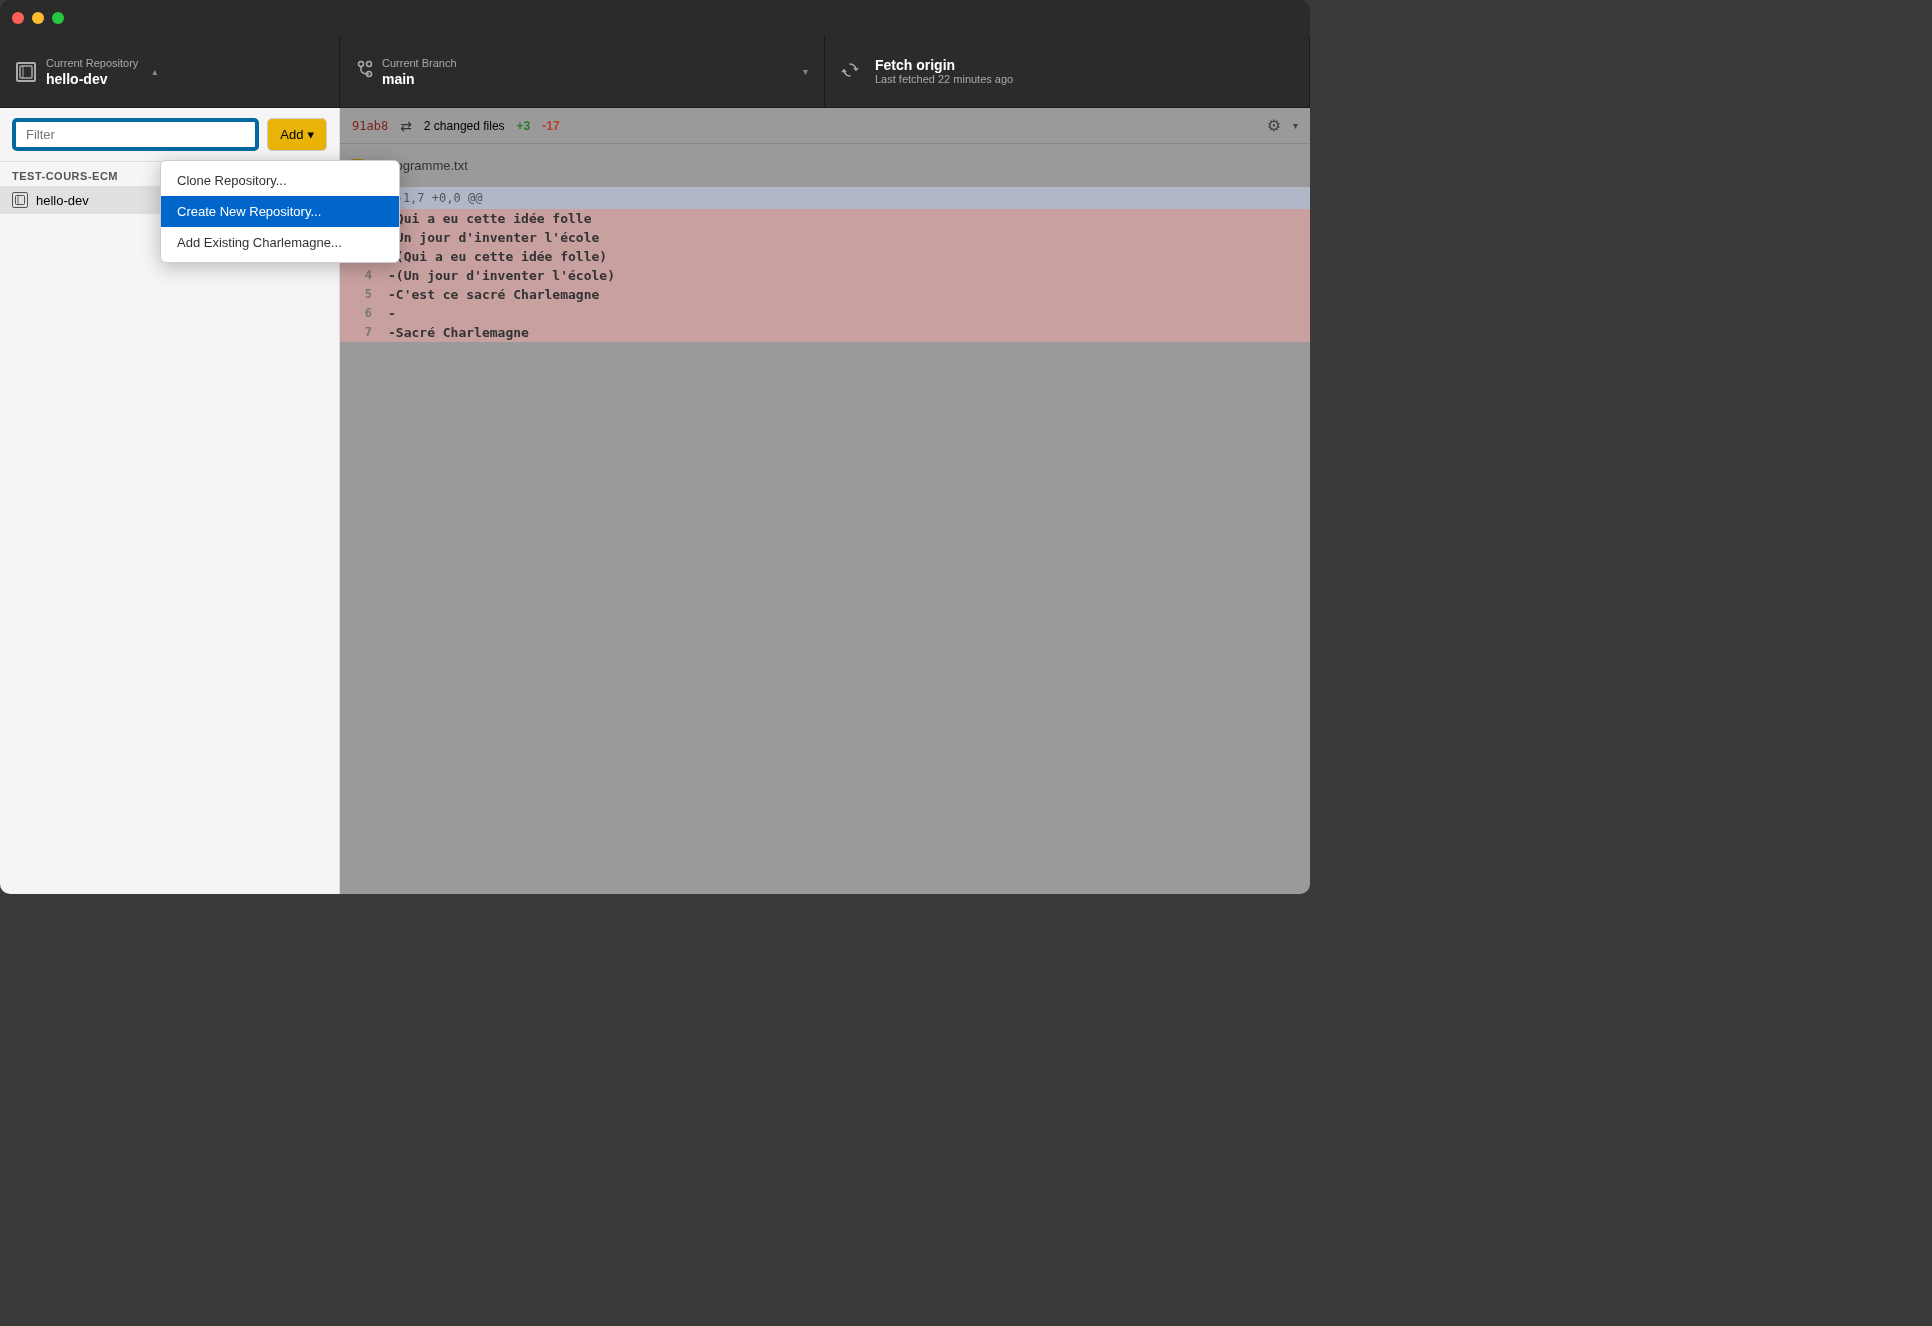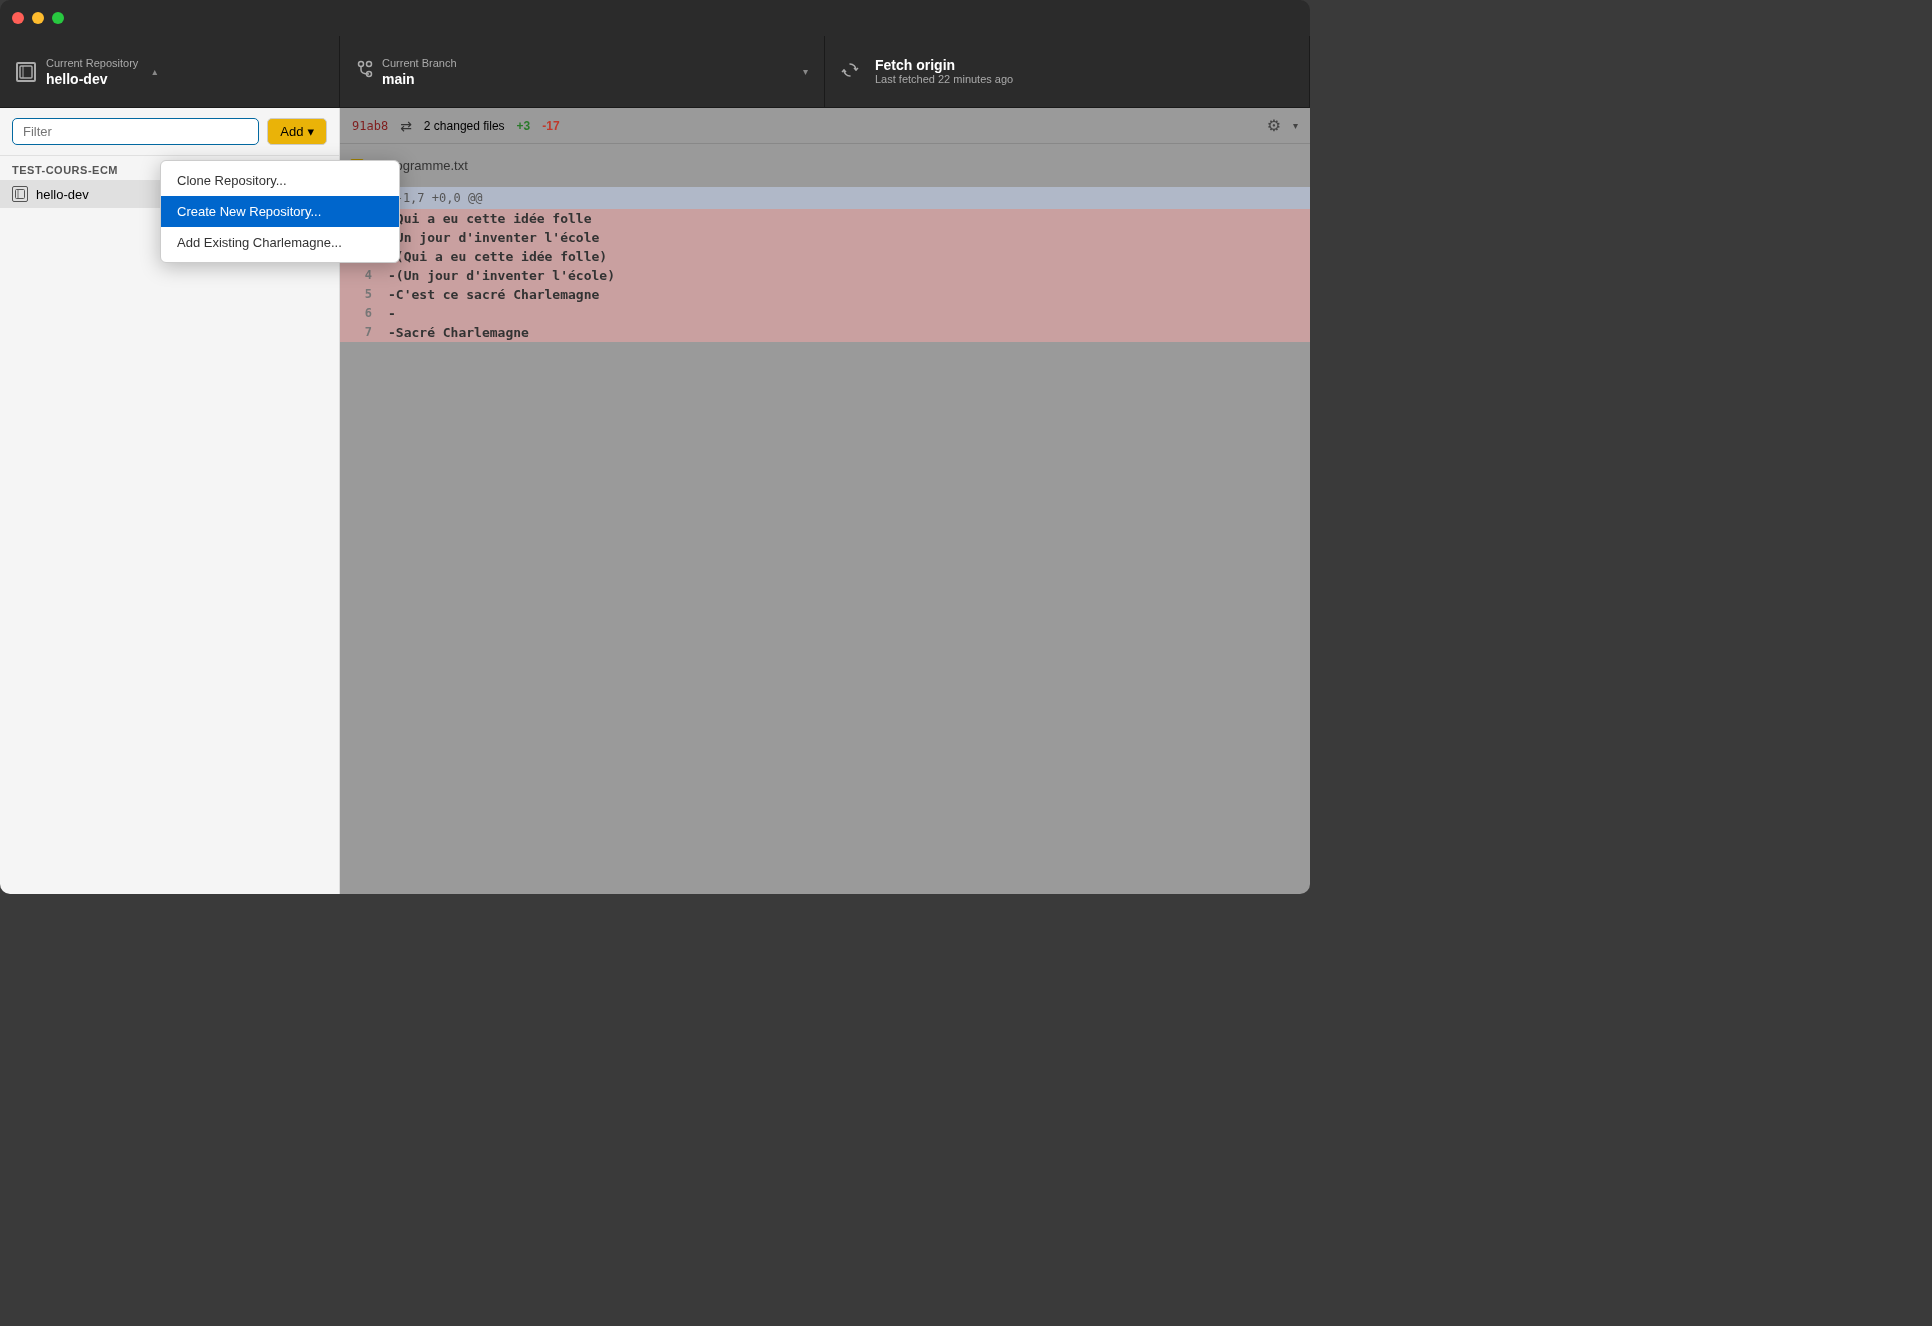--- a/index.html
+++ b/index.html
@@ -110,21 +110,21 @@
     .sidebar-filter-row {
       display: flex;
       padding: 10px 12px;
       gap: 8px;
       background: #f5f5f5;
       border-bottom: 1px solid #e0e0e0;
     }
     .filter-input {
       flex: 1;
       padding: 5px 10px;
-      border: 1px solid #0369a1;
+      border: 4px solid #0369a1;
       border-radius: 5px;
       font-size: 13px;
       background: #fff;
       outline: none;
     }
     .add-button {
       padding: 5px 12px;
       background: #eab308;
       border: 1px solid #ccc;
       border-radius: 5px;

